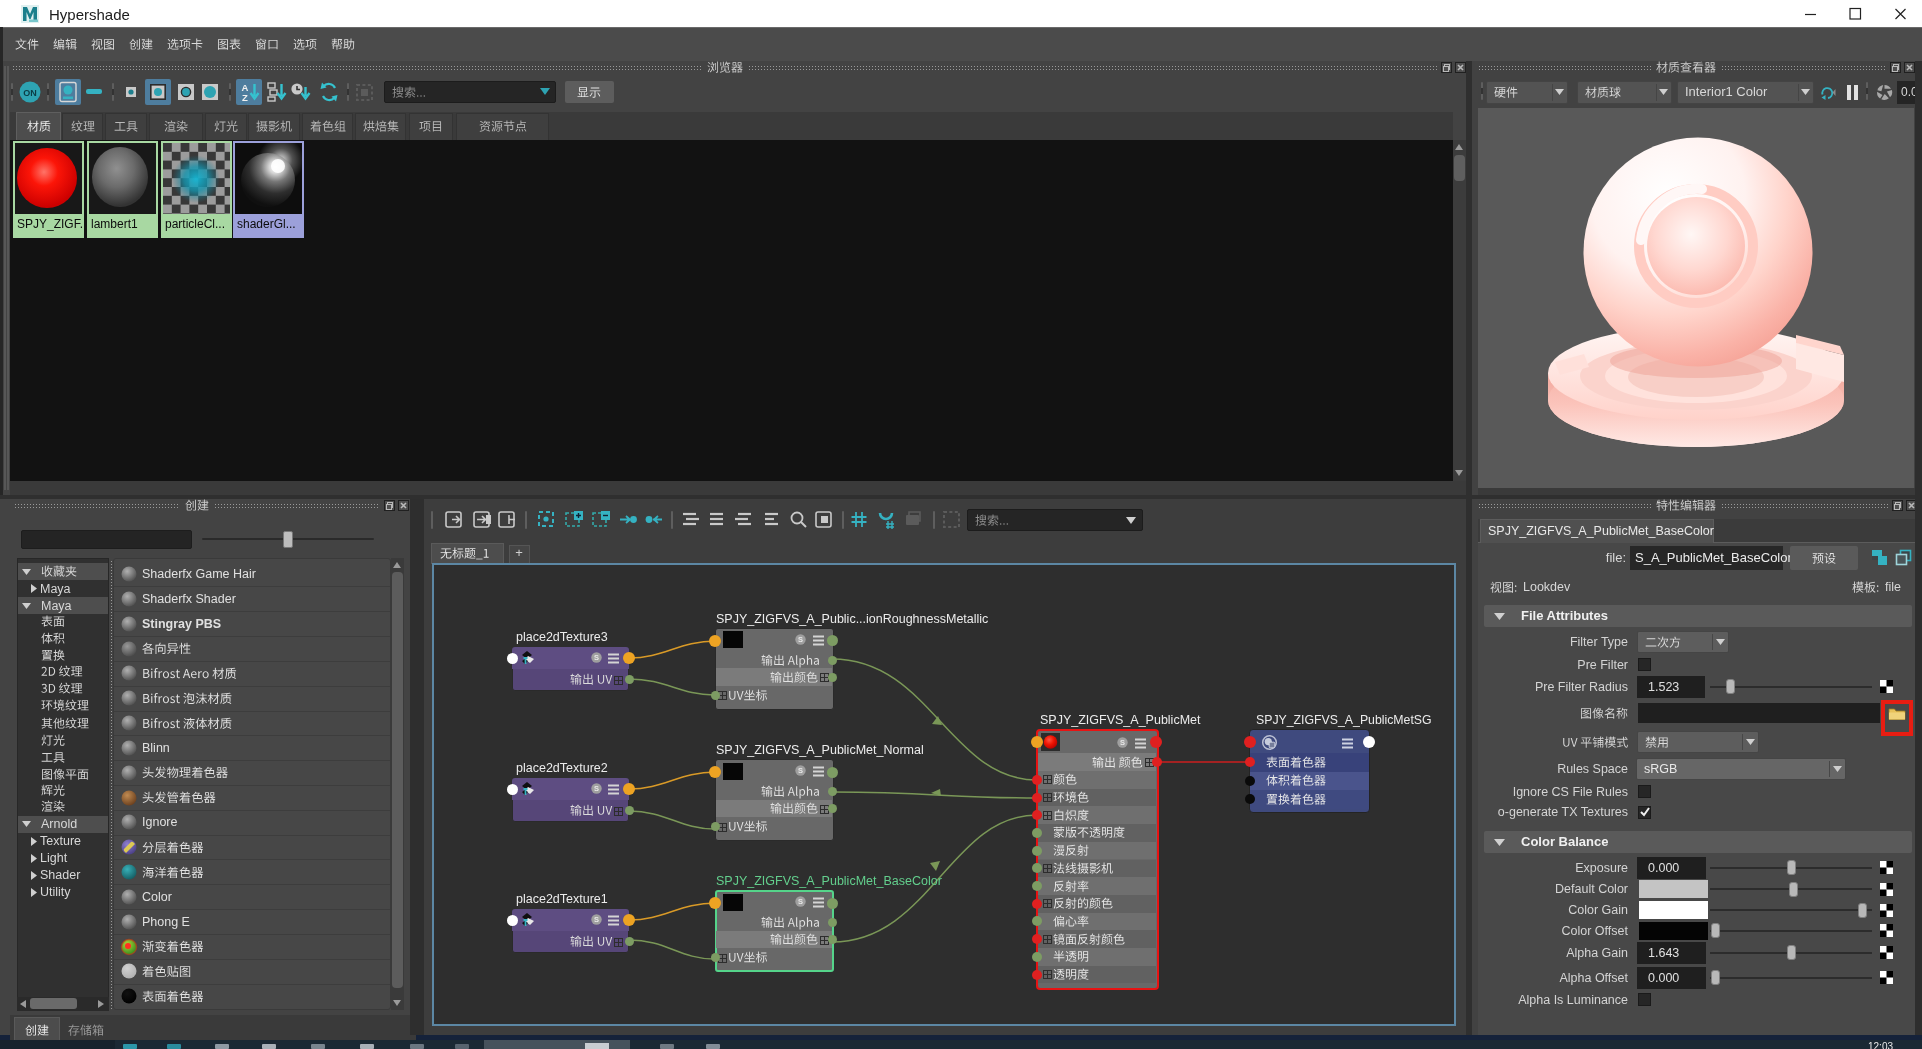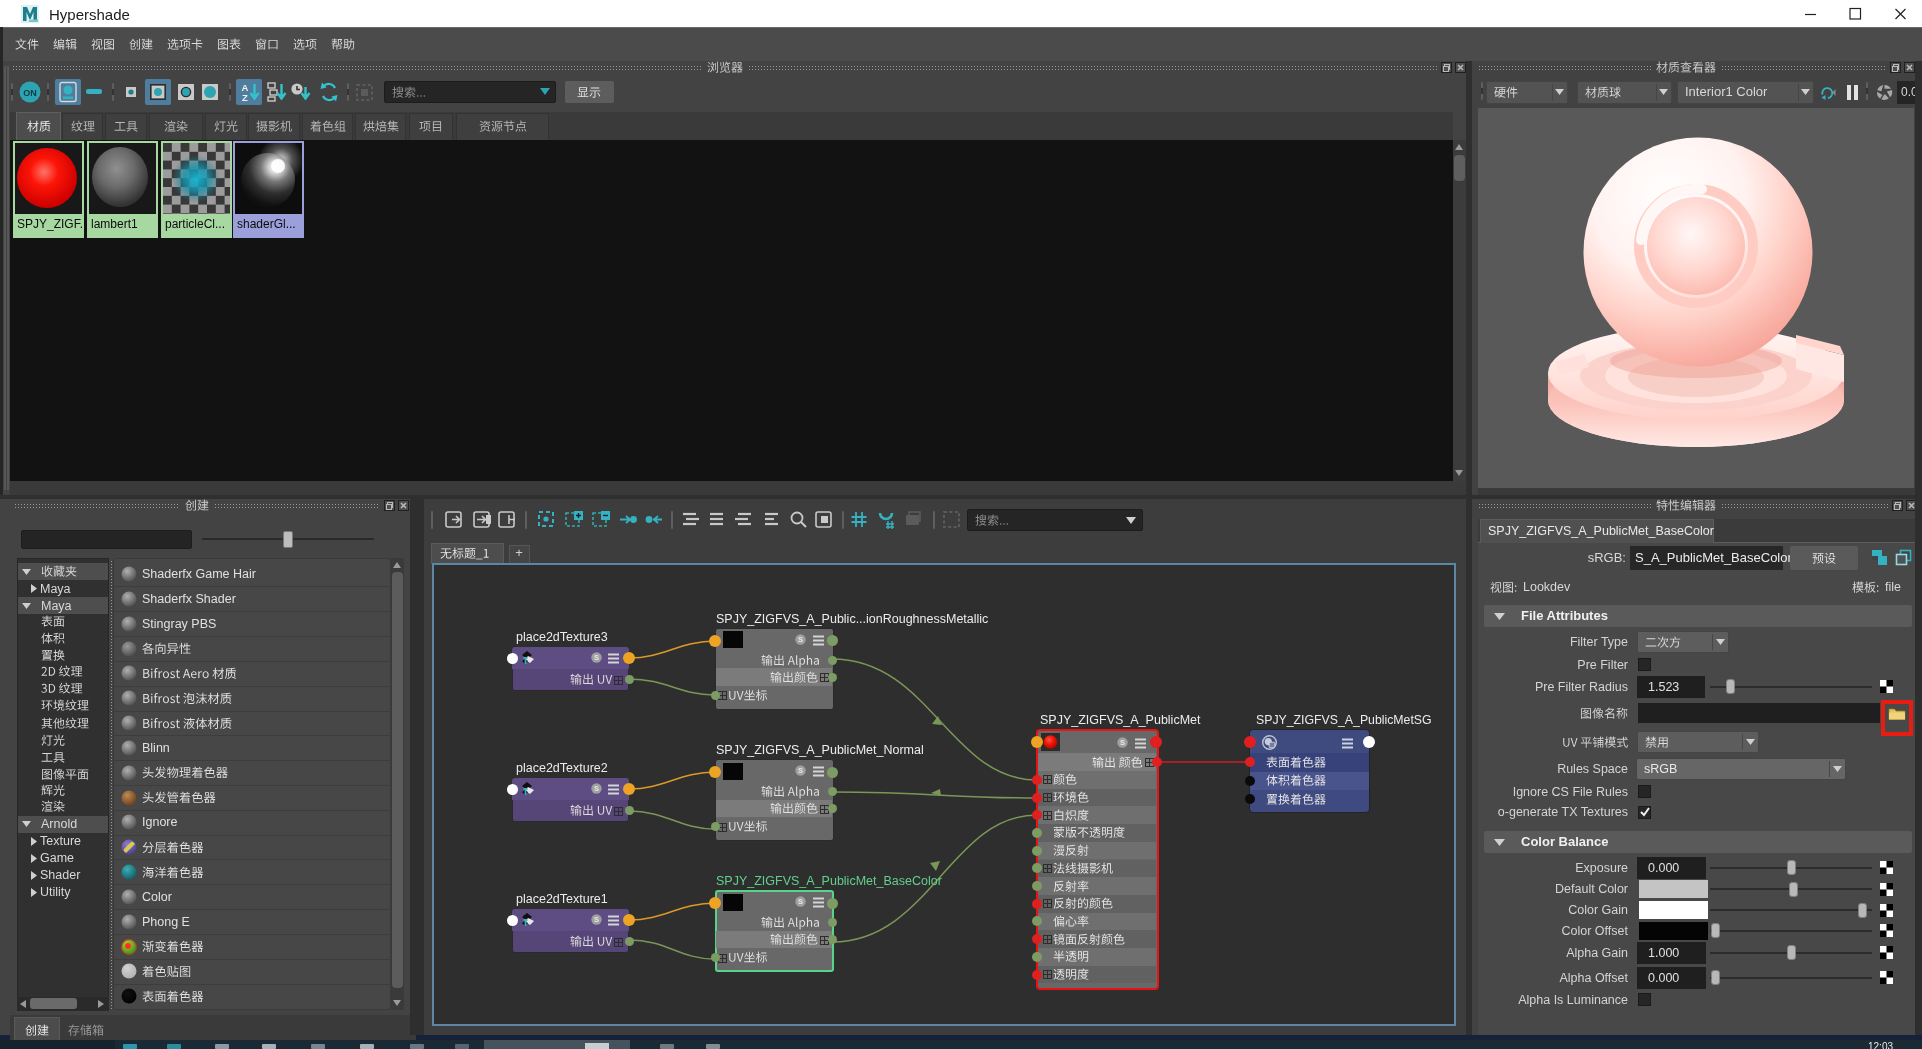--- a/index.html
+++ b/index.html
@@ -674,21 +674,21 @@
     <path d="M0 0 L9 0 L4.5 6 Z" fill="#cfcfcf"></path>
   </svg>
 <div style="top:815px;font-size:12.5px;color:#d8d8d8;font-weight:400;line-height:19px;white-space:nowrap;left:41px;">Arnold</div>
 <svg style="left:31px;top:836.5px" width="7" height="10">
     <path d="M0 0 L6 4.5 L0 9 Z" fill="#cfcfcf"></path>
   </svg>
 <div style="top:832px;font-size:12.5px;color:#d8d8d8;font-weight:400;line-height:19px;white-space:nowrap;left:40px;">Texture</div>
 <svg style="left:31px;top:853.5px" width="7" height="10">
     <path d="M0 0 L6 4.5 L0 9 Z" fill="#cfcfcf"></path>
   </svg>
-<div style="top:849px;font-size:12.5px;color:#d8d8d8;font-weight:400;line-height:19px;white-space:nowrap;left:40px;">Game</div>
+<div style="top:849px;font-size:12.5px;color:#d8d8d8;font-weight:400;line-height:19px;white-space:nowrap;left:40px;">Light</div>
 <svg style="left:31px;top:870.5px" width="7" height="10">
     <path d="M0 0 L6 4.5 L0 9 Z" fill="#cfcfcf"></path>
   </svg>
 <div style="top:866px;font-size:12.5px;color:#d8d8d8;font-weight:400;line-height:19px;white-space:nowrap;left:40px;">Shader</div>
 <svg style="left:31px;top:887.5px" width="7" height="10">
     <path d="M0 0 L6 4.5 L0 9 Z" fill="#cfcfcf"></path>
   </svg>
 <div style="top:883px;font-size:12.5px;color:#d8d8d8;font-weight:400;line-height:19px;white-space:nowrap;left:40px;">Utility</div>
 <div style="left:17px;top:997px;width:92px;height:14px;background:#2a2a2a"></div>
 <svg style="left:20px;top:1000px" width="8" height="9">
@@ -724,21 +724,21 @@
 <div style="left:114px;top:611.24px;width:276px;height:1px;background:#3d3d3d"></div>
 <svg style="left:121px;top:615.84px" width="16" height="16">
 <defs>
       <radialGradient id="lb2" cx="38%" cy="32%" r="72%">
 <stop offset="0" stop-color="#b0b0b0"></stop>
         <stop offset="1" stop-color="#4f4f4f"></stop>
       </radialGradient>
     </defs>
 <circle cx="8" cy="8" r="7.5" fill="url(#lb2)"></circle>
   </svg>
-<div style="top:614.84px;font-size:12.5px;color:#e0e0e0;font-weight:400;line-height:19px;white-space:nowrap;left:142px;">Stingray PBS</div>
+<div style="top:614.84px;font-size:12.5px;color:#e0e0e0;font-weight:700;line-height:19px;white-space:nowrap;left:142px;">Stingray PBS</div>
 <div style="left:114px;top:636.06px;width:276px;height:1px;background:#3d3d3d"></div>
 <svg style="left:121px;top:640.66px" width="16" height="16">
 <defs>
       <radialGradient id="lb3" cx="38%" cy="32%" r="72%">
 <stop offset="0" stop-color="#9a9a9a"></stop>
         <stop offset="1" stop-color="#4a4a4a"></stop>
       </radialGradient>
     </defs>
 <circle cx="8" cy="8" r="7.5" fill="url(#lb3)"></circle>
   </svg>
@@ -1861,21 +1861,21 @@
 <rect x="3.5" y="2.5" width="5" height="5"></rect>
       <rect x="2.5" y="4.5" width="5" height="5" fill="#4e4e4e"></rect>
 <rect x="14.5" y="0.5" width="10" height="10" fill="#4e4e4e" stroke="#202020"></rect>
 <path d="M17 3 L22 8 M22 3 L17 8" stroke-width="1.6"></path>
 </g>
   </svg>
 <div style="left:1478px;top:519px;width:437px;height:24px;background:#3b3b3b"></div>
 <div style="left:1478px;top:542px;width:437px;height:1px;background:#5c5c5c"></div>
 <div style="left:1480px;top:519px;width:234px;height:24px;background:#505050;border:1px solid #5c5c5c;border-bottom:none"></div>
 <div style="top:522px;font-size:12.5px;color:#e8e8e8;font-weight:400;line-height:19px;white-space:nowrap;left:1488px;">SPJY_ZIGFVS_A_PublicMet_BaseColor</div>
-<div style="top:548px;font-size:13px;color:#d8d8d8;font-weight:400;line-height:20px;white-space:nowrap;left:1326px;text-align:right;width:300px;">sRGB:</div>
+<div style="top:548px;font-size:13px;color:#d8d8d8;font-weight:400;line-height:20px;white-space:nowrap;left:1326px;text-align:right;width:300px;">file:</div>
 <div style="left:1630px;top:546px;width:153px;height:24px;background:#272727"></div>
 <div style="top:548px;font-size:13px;color:#ececec;font-weight:400;line-height:20px;white-space:nowrap;left:1635px;">S_A_PublicMet_BaseColor</div>
 <div style="left:1790px;top:546px;width:68px;height:24px;background:#5a5a5a;border-radius:2px"></div>
 <div style="left:1812px;top:549.5px;width:24px;height:17px">
     <svg width="24" height="17">
       <g fill="#e4e4e4" transform="translate(0,12.7) scale(0.012000,-0.012000)">
         <use href="#q137" x="0"></use>
         <use href="#q138" x="1000"></use>
       </g>
     </svg>
@@ -2033,21 +2033,21 @@
 <div style="left:1639px;top:921.5px;width:69px;height:18px;background:#040404"></div>
 <div style="left:1710px;top:929.5px;width:162px;height:2px;background:#2c2c2c"></div>
 <div style="left:1711px;top:923px;width:9px;height:15px;background:#b8b8b8;border-radius:3px;border:1px solid #808080"></div>
 <svg style="left:1880px;top:924px" width="13" height="13">
 <rect width="13" height="13" fill="#fff"></rect>
     <rect x="6.5" width="6.5" height="6.5" fill="#000"></rect>
     <rect y="6.5" width="6.5" height="6.5" fill="#000"></rect>
   </svg>
 <div style="top:943.5px;font-size:12.5px;color:#d4d4d4;font-weight:400;line-height:19px;white-space:nowrap;left:1328px;text-align:right;width:300px;">Alpha Gain</div>
 <div style="left:1637px;top:941.5px;width:69px;height:22px;background:#1f1f1f"></div>
-<div style="top:943.5px;font-size:12.5px;color:#e0e0e0;font-weight:400;line-height:19px;white-space:nowrap;left:1648px;">1.000</div>
+<div style="top:943.5px;font-size:12.5px;color:#e0e0e0;font-weight:400;line-height:19px;white-space:nowrap;left:1648px;">1.643</div>
 <div style="left:1710px;top:951.5px;width:162px;height:2px;background:#2c2c2c"></div>
 <div style="left:1787px;top:945px;width:9px;height:15px;background:#b8b8b8;border-radius:3px;border:1px solid #808080"></div>
 <svg style="left:1880px;top:946px" width="13" height="13">
 <rect width="13" height="13" fill="#fff"></rect>
     <rect x="6.5" width="6.5" height="6.5" fill="#000"></rect>
     <rect y="6.5" width="6.5" height="6.5" fill="#000"></rect>
   </svg>
 <div style="top:968.5px;font-size:12.5px;color:#d4d4d4;font-weight:400;line-height:19px;white-space:nowrap;left:1328px;text-align:right;width:300px;">Alpha Offset</div>
 <div style="left:1637px;top:966.5px;width:69px;height:22px;background:#1f1f1f"></div>
 <div style="top:968.5px;font-size:12.5px;color:#e0e0e0;font-weight:400;line-height:19px;white-space:nowrap;left:1648px;">0.000</div>

